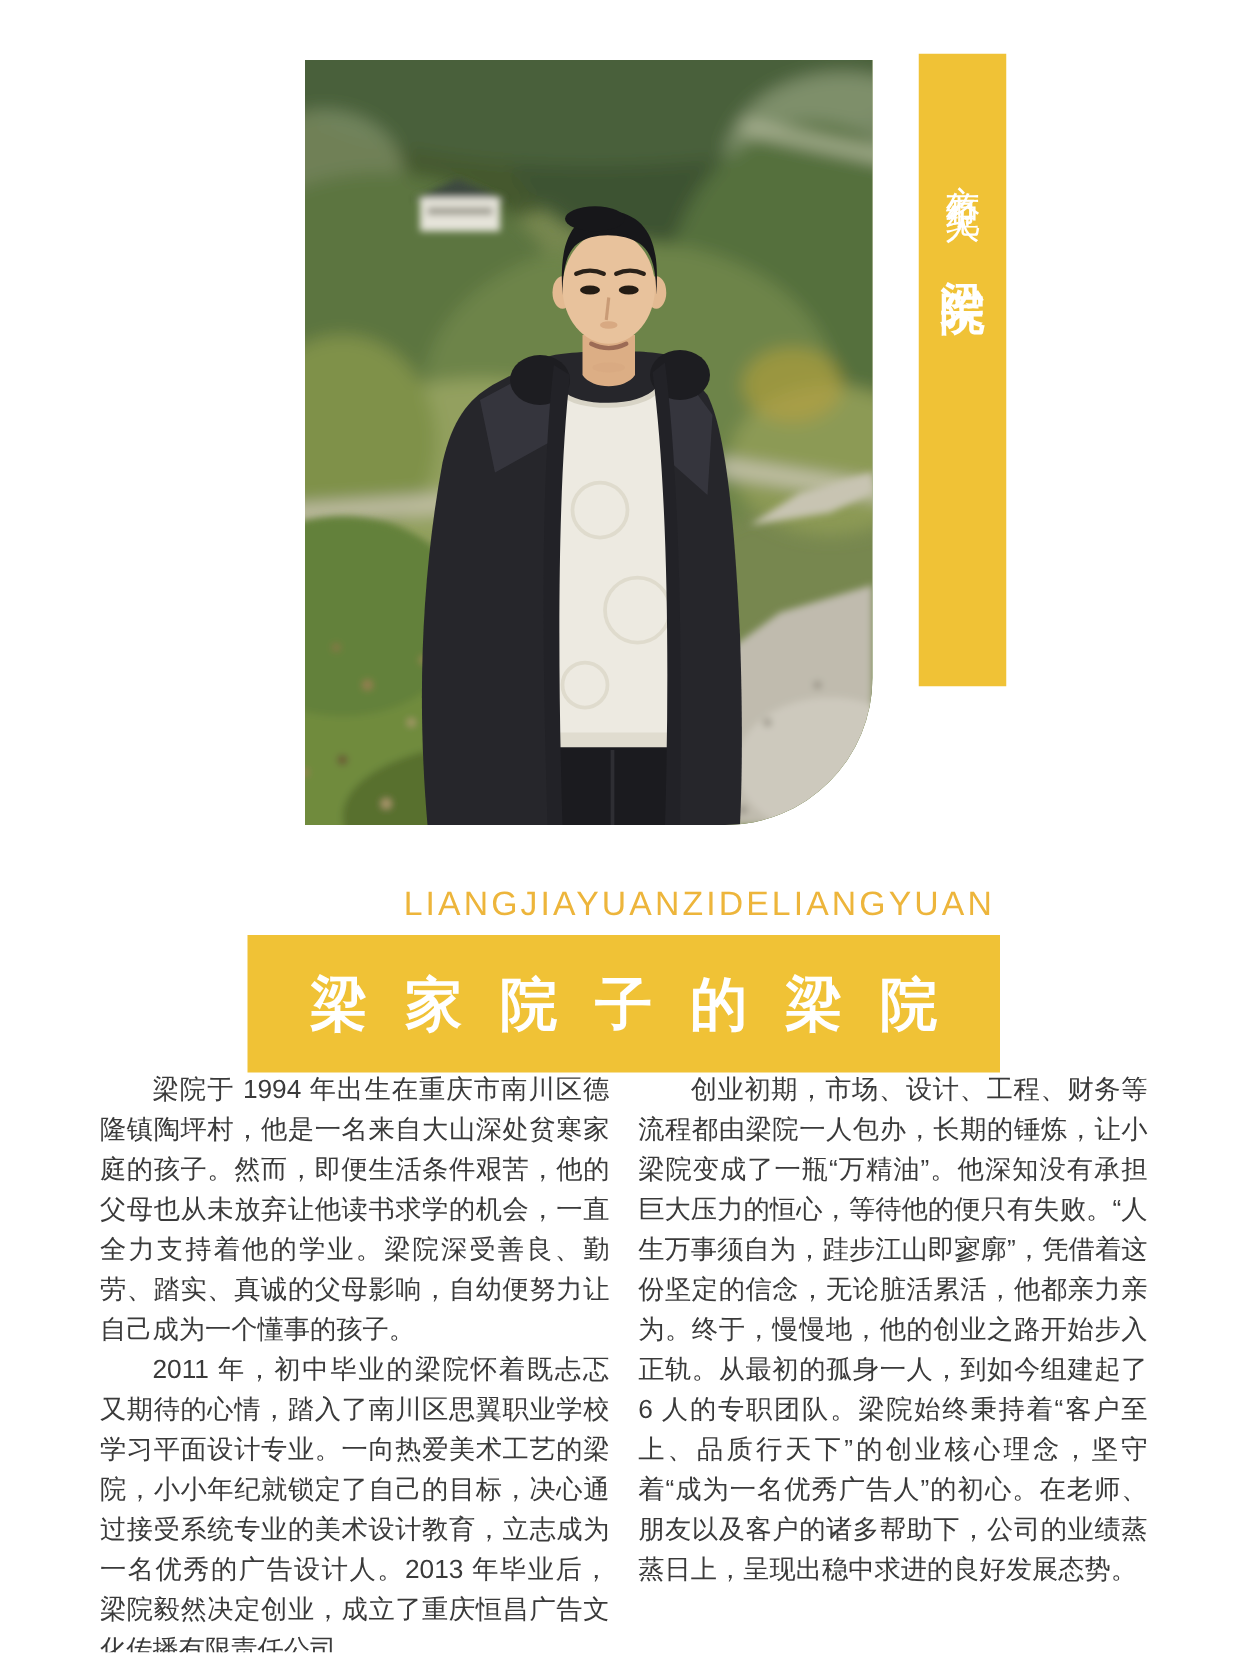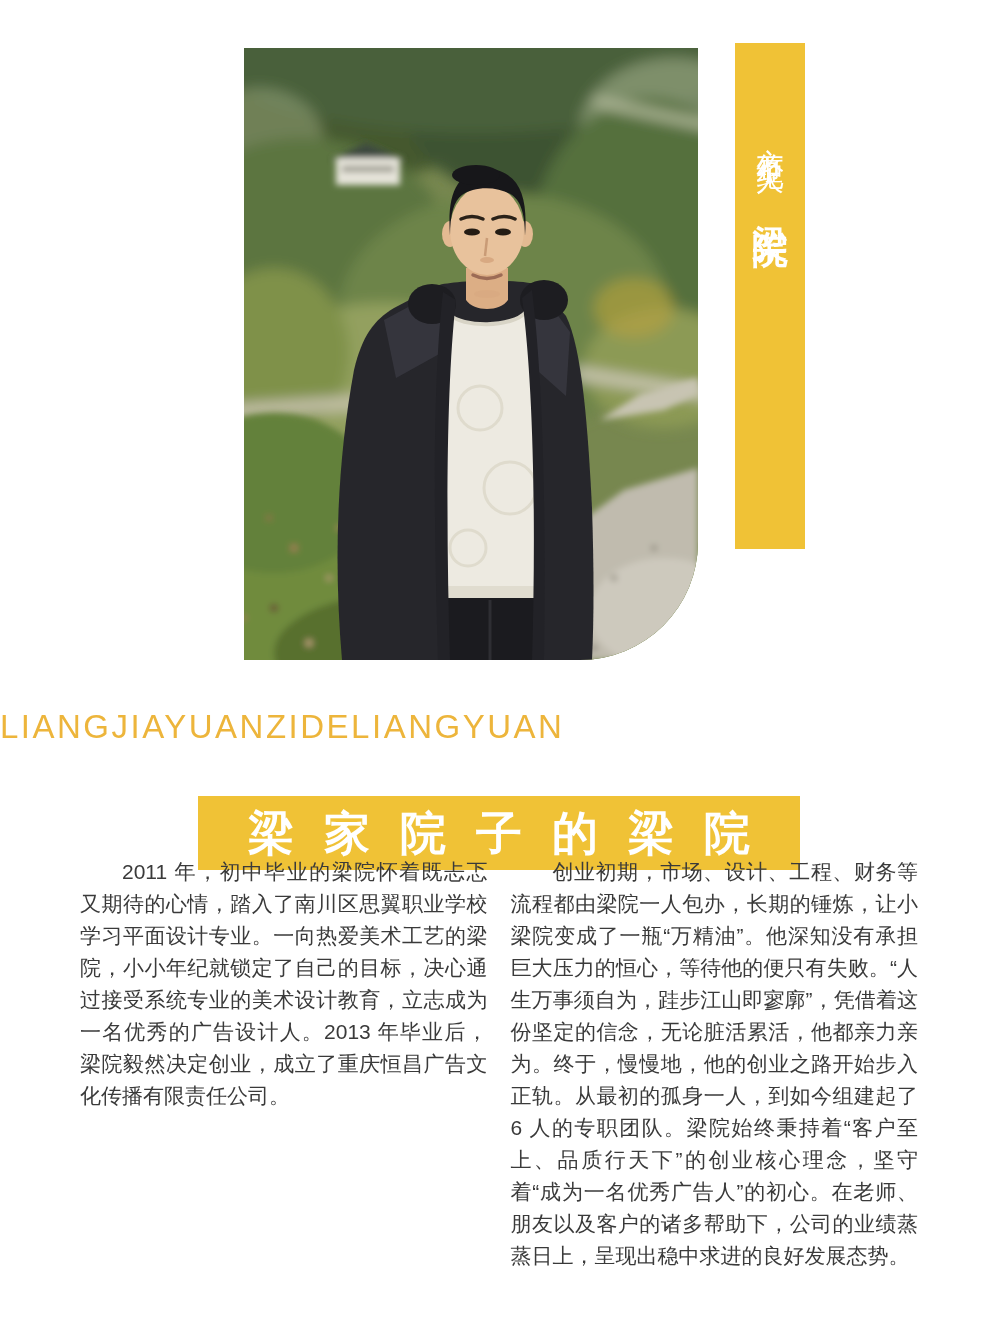--- a/index.html
+++ b/index.html
@@ -48,29 +48,29 @@
     display:inline-block;
   }
   .side-banner .vtext .strong{
     font-weight:bold;
     font-size:36px;
     letter-spacing:8px;
   }
   
   .latin-title{
     position:absolute;left:0;top:708px;width:796px;
-    text-align:left;
+    text-align:right;
     color:var(--gold);
-    font-size:33px;
+    font-size:27px;
     letter-spacing:2.5px;
     font-weight:500;
   }
   .cn-banner{
-    position:absolute;left:198px;top:796px;
-    width:602px;height:74px;
+    position:absolute;left:198px;top:748px;
+    width:602px;height:110px;
     background:var(--yellow);
     display:flex;align-items:center;justify-content:center;
   }
   .cn-banner .cn-title{
     color:#ffffff;
     font-size:46px;
     font-weight:bold;
     letter-spacing:30px;
     text-indent:30px;
     white-space:nowrap;
@@ -210,20 +210,21 @@
   </div>
 
   <div class="latin-title">LIANGJIAYUANZIDELIANGYUAN</div>
 
   <div class="cn-banner">
     <div class="cn-title">梁家院子的梁院</div>
   </div>
 
   <div class="article">
     <div class="col">
+      <p>梁院于 1994 年出生在重庆市南川区德隆镇陶坪村，他是一名来自大山深处贫寒家庭的孩子。然而，即便生活条件艰苦，他的父母也从未放弃让他读书求学的机会，一直全力支持着他的学业。梁院深受善良、勤劳、踏实、真诚的父母影响，自幼便努力让自己成为一个懂事的孩子。</p>
       <p>2011 年，初中毕业的梁院怀着既忐忑又期待的心情，踏入了南川区思翼职业学校学习平面设计专业。一向热爱美术工艺的梁院，小小年纪就锁定了自己的目标，决心通过接受系统专业的美术设计教育，立志成为一名优秀的广告设计人。2013 年毕业后，梁院毅然决定创业，成立了重庆恒昌广告文化传播有限责任公司。</p>
     </div>
     <div class="col">
       <p>创业初期，市场、设计、工程、财务等流程都由梁院一人包办，长期的锤炼，让小梁院变成了一瓶“万精油”。他深知没有承担巨大压力的恒心，等待他的便只有失败。“人生万事须自为，跬步江山即寥廓”，凭借着这份坚定的信念，无论脏活累活，他都亲力亲为。终于，慢慢地，他的创业之路开始步入正轨。从最初的孤身一人，到如今组建起了 6 人的专职团队。梁院始终秉持着“客户至上、品质行天下”的创业核心理念，坚守着“成为一名优秀广告人”的初心。在老师、朋友以及客户的诸多帮助下，公司的业绩蒸蒸日上，呈现出稳中求进的良好发展态势。</p>
     </div>
   </div>
 
 </div>
 
 </body></html>

